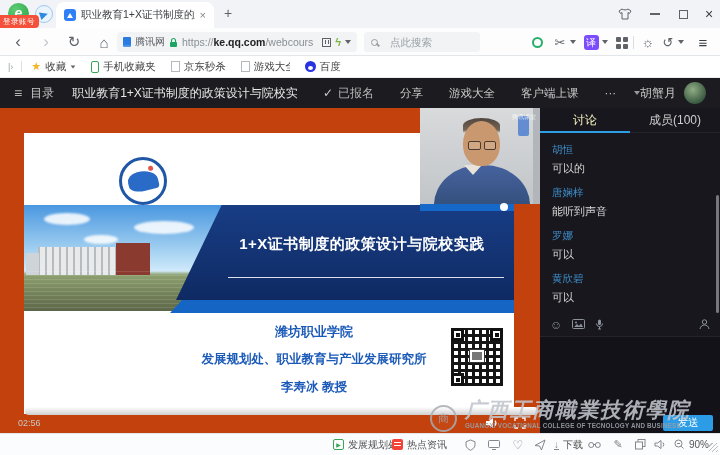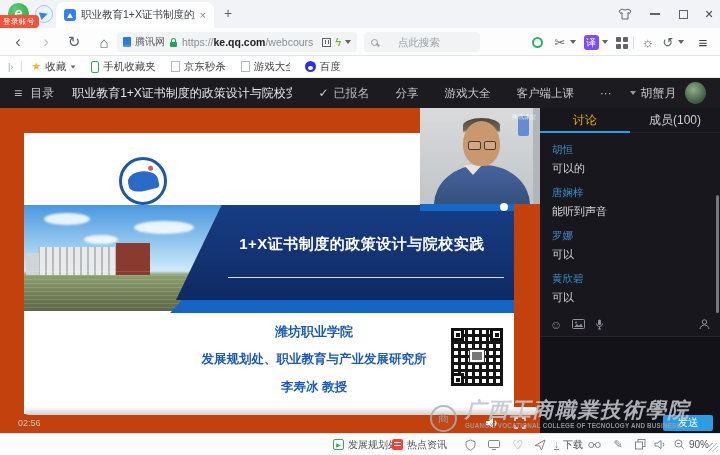--- a/index.html
+++ b/index.html
@@ -45,21 +45,21 @@
   .site-label{font-size:10px;color:#5f6368;flex:none;}
   .url{font-size:10.5px;white-space:nowrap;overflow:hidden;flex:1;}
   .url .dim{color:#8a8f94;} .url b{color:#202124;}
   .qr-i{width:9px;height:9px;border:1px solid #5f6368;position:relative;flex:none;}
   .qr-i::after{content:"";position:absolute;inset:1.5px;
     background:repeating-linear-gradient(90deg,#5f6368 0 1px,transparent 1px 3px);}
   .bolt{color:#7cb342;font-weight:bold;font-size:11px;flex:none;}
   .crt{width:0;height:0;border-left:3.5px solid transparent;border-right:3.5px solid transparent;
     border-top:4px solid #5f6368;flex:none;}
   .searchbox{position:absolute;left:364px;top:4px;width:116px;height:20px;background:#f1f3f4;
-    border-radius:4px;display:flex;align-items:center;padding:0 7px;gap:18px;}
+    border-radius:4px;display:flex;align-items:center;padding:0 7px;gap:10px;}
   .mag{width:7px;height:7px;border:1.5px solid #9aa0a6;border-radius:50%;position:relative;flex:none;}
   .mag::after{content:"";position:absolute;width:4px;height:1.5px;background:#9aa0a6;
     transform:rotate(45deg);right:-3px;bottom:-1px;}
   .searchbox input{border:none;background:transparent;outline:none;font-size:10.5px;color:#333;
     width:80px;font-family:inherit;}
   .searchbox input::placeholder{color:#9aa0a6;}
   .tool-ic{position:absolute;top:0;height:28px;display:flex;align-items:center;justify-content:center;
     color:#5f6368;font-size:13px;}
   .ring{width:11px;height:11px;border:2.5px solid #27b06c;border-radius:50%;}
   .trans{width:15px;height:15px;background:#7c4dff;border-radius:3px;color:#fff;font-size:10px;
@@ -84,21 +84,21 @@
 
   
   .chead{position:absolute;left:0;top:78px;width:720px;height:30px;background:#1b1b20;
     display:flex;align-items:center;padding:0 14px;color:#c9c9c9;font-size:12px;white-space:nowrap;}
   .chead .ham{font-size:14px;color:#b5b5b5;margin-right:8px;}
   .chead .ttl{color:#e8e8e8;margin-left:18px;max-width:260px;overflow:hidden;}
   .chead .chk{margin-left:26px;color:#cfcfcf;}
   .chead .enr{margin-left:5px;color:#b9b9b9;}
   .chead .sp{flex:1;}
   .chead .act{margin-left:26px;font-size:11.5px;}
-  .chead .usr{display:flex;align-items:center;gap:5px;margin-left:18px;}
+  .chead .usr{display:flex;align-items:center;margin-left:18px;}
   .crt-w{border-top-color:#9a9a9a;}
   .avatar{width:22px;height:22px;border-radius:50%;margin-left:8px;
     background:radial-gradient(circle at 40% 35%,#8fae84,#3c5a42 70%,#22331f);}
 
   
   .video{position:absolute;left:0;top:108px;width:540px;height:325px;background:#c2410c;}
   .slide{position:absolute;left:24px;top:25px;width:490px;height:281px;background:#fff;overflow:hidden;}
   .slogo{position:absolute;left:95px;top:24px;width:48px;height:48px;border-radius:50%;
     border:3px solid #1f57a6;background:#fff;display:flex;align-items:center;justify-content:center;}
   .slogo .wave{width:30px;height:20px;background:#2a6bc8;
@@ -174,21 +174,21 @@
     font-style:italic;font-weight:bold;font-size:21px;color:#c2c6cc;opacity:.88;
     letter-spacing:1.5px;white-space:nowrap;}
   .wm-en{position:absolute;left:40px;top:26px;font-size:6.3px;color:#9aa0a8;opacity:.9;
     letter-spacing:.2px;white-space:nowrap;font-weight:bold;}
 
   
   .chat{position:absolute;left:540px;top:108px;width:180px;height:325px;background:#17171d;}
   .ctabs{position:absolute;left:0;top:0;width:180px;height:25px;display:flex;
     border-bottom:1px solid #24242b;}
   .ctab{flex:1;display:flex;align-items:center;justify-content:center;font-size:12px;color:#cfcfcf;}
-  .ctab.active{color:#eab308;}
+  .ctab.active{color:#fef9c3;}
   .cunder{position:absolute;left:0;top:23px;width:90px;height:2px;background:#2e9fe6;}
   .msgs{position:absolute;left:0;top:25px;width:176px;height:182px;padding:10px 12px;overflow:hidden;}
   .msg{margin-bottom:10px;}
   .msg .nm{font-size:10.5px;color:#3f8cc7;margin-bottom:4px;}
   .msg .tx{font-size:11px;color:#d8d8d8;}
   .cscroll{position:absolute;right:1px;top:87px;width:3px;height:118px;background:#c3c7cc;
     opacity:.55;border-radius:2px;}
   .ctools{position:absolute;left:0;top:207px;width:180px;height:20px;display:flex;
     align-items:center;padding:0 10px;gap:10px;color:#8b929b;}
   .ctools .face{font-size:12px;}

